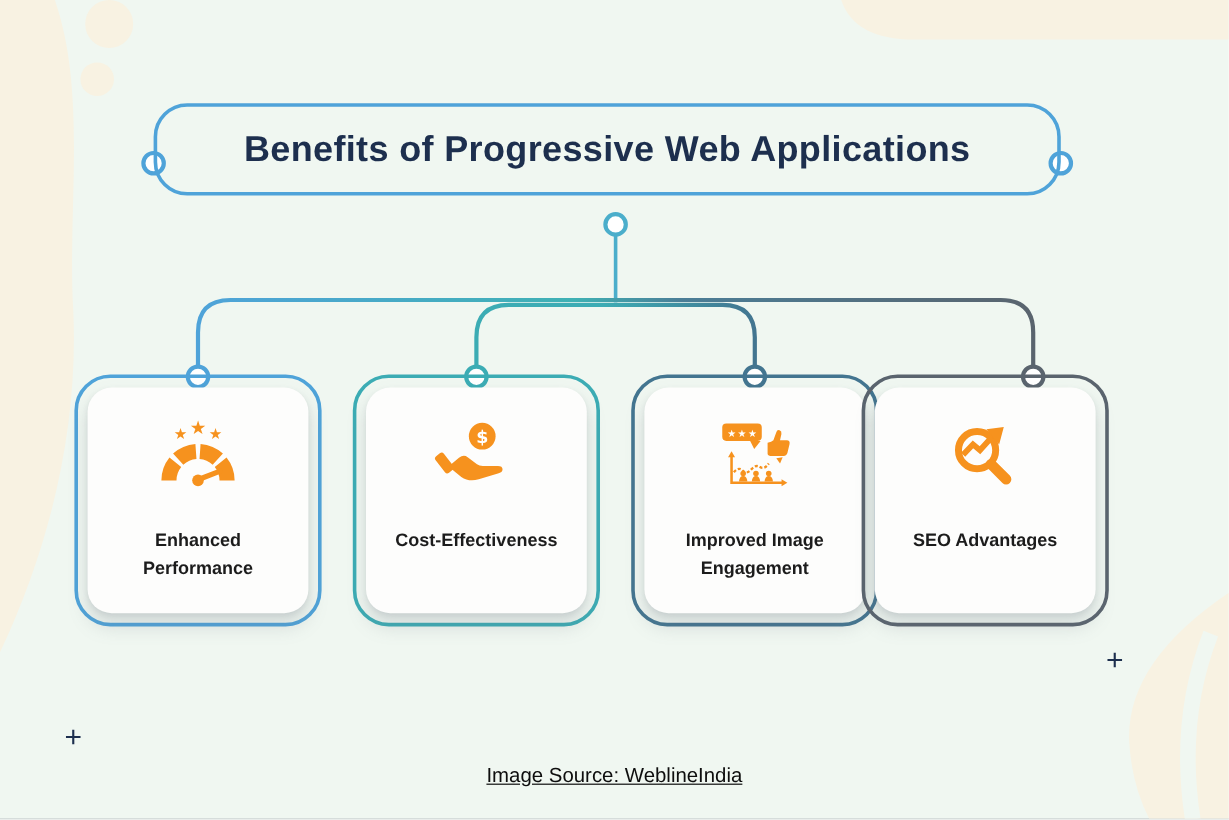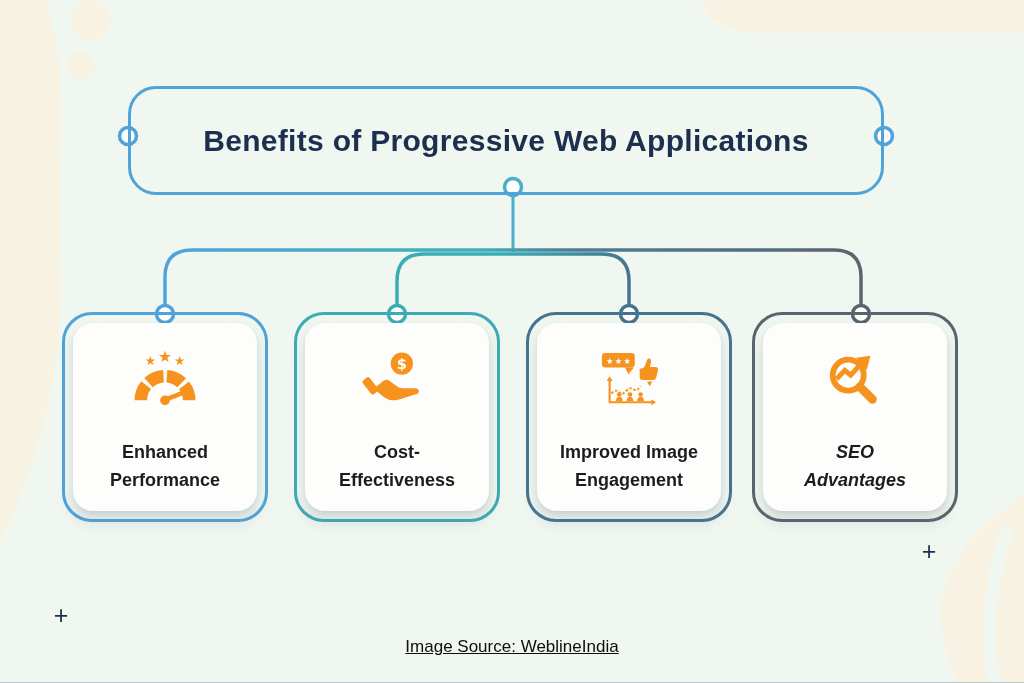--- a/index.html
+++ b/index.html
@@ -9,47 +9,47 @@
     font-family:"Liberation Sans",sans-serif;
     border-bottom:1px solid rgba(30,45,70,.25);
     box-sizing:border-box;
   }
   svg{display:block;}
   .bg-layer,.connector-layer{position:absolute;inset:0;pointer-events:none;}
   .bg-layer{z-index:0;}
   .connector-layer{z-index:1;}
 
   .title-box{
-    position:absolute;left:128px;top:86px;width:756px;height:109px;
+    position:absolute;left:128px;top:86px;width:756px;height:77px;
     border:3px solid #4FA3D9;border-radius:28px;z-index:2;
     display:flex;align-items:center;justify-content:center;
     box-sizing:border-box;
   }
   .title-text{
     font-size:30px;font-weight:bold;color:#1D2F4E;letter-spacing:.3px;
   }
 
   .card{
     position:absolute;top:312px;width:206px;height:210px;
     border:3px solid;border-radius:30px;z-index:2;box-sizing:border-box;
   }
   .card-1{left:62px;}
   .card-2{left:294px;}
   .card-3{left:526px;}
-  .card-4{left:752px;font-style:italic;}
+  .card-4{left:718px;}
   .card-inner{
     position:absolute;inset:8px;background:#FDFDFC;border-radius:20px;
     box-shadow:0 10px 16px rgba(110,120,130,.22),0 2px 4px rgba(110,120,130,.12);
     display:flex;flex-direction:column;align-items:center;justify-content:flex-start;
     padding-top:26px;box-sizing:border-box;
   }
   .card-icon{width:80px;height:62px;}
   .card-label{
     margin-top:28px;max-width:150px;text-align:center;
-    font-size:18px;font-weight:bold;color:#1C1C1C;line-height:1.55;
+    font-size:15px;font-weight:bold;color:#1C1C1C;line-height:1.55;
   }
   .card-label-tight{max-width:138px;}
 
   .plus{
     position:absolute;z-index:2;color:#1D2F4E;font-size:25px;font-weight:400;
     line-height:1;transform:translate(-50%,-50%);
   }
   .plus-left{left:61px;top:615px;}
   .plus-right{left:929px;top:551px;}
 

